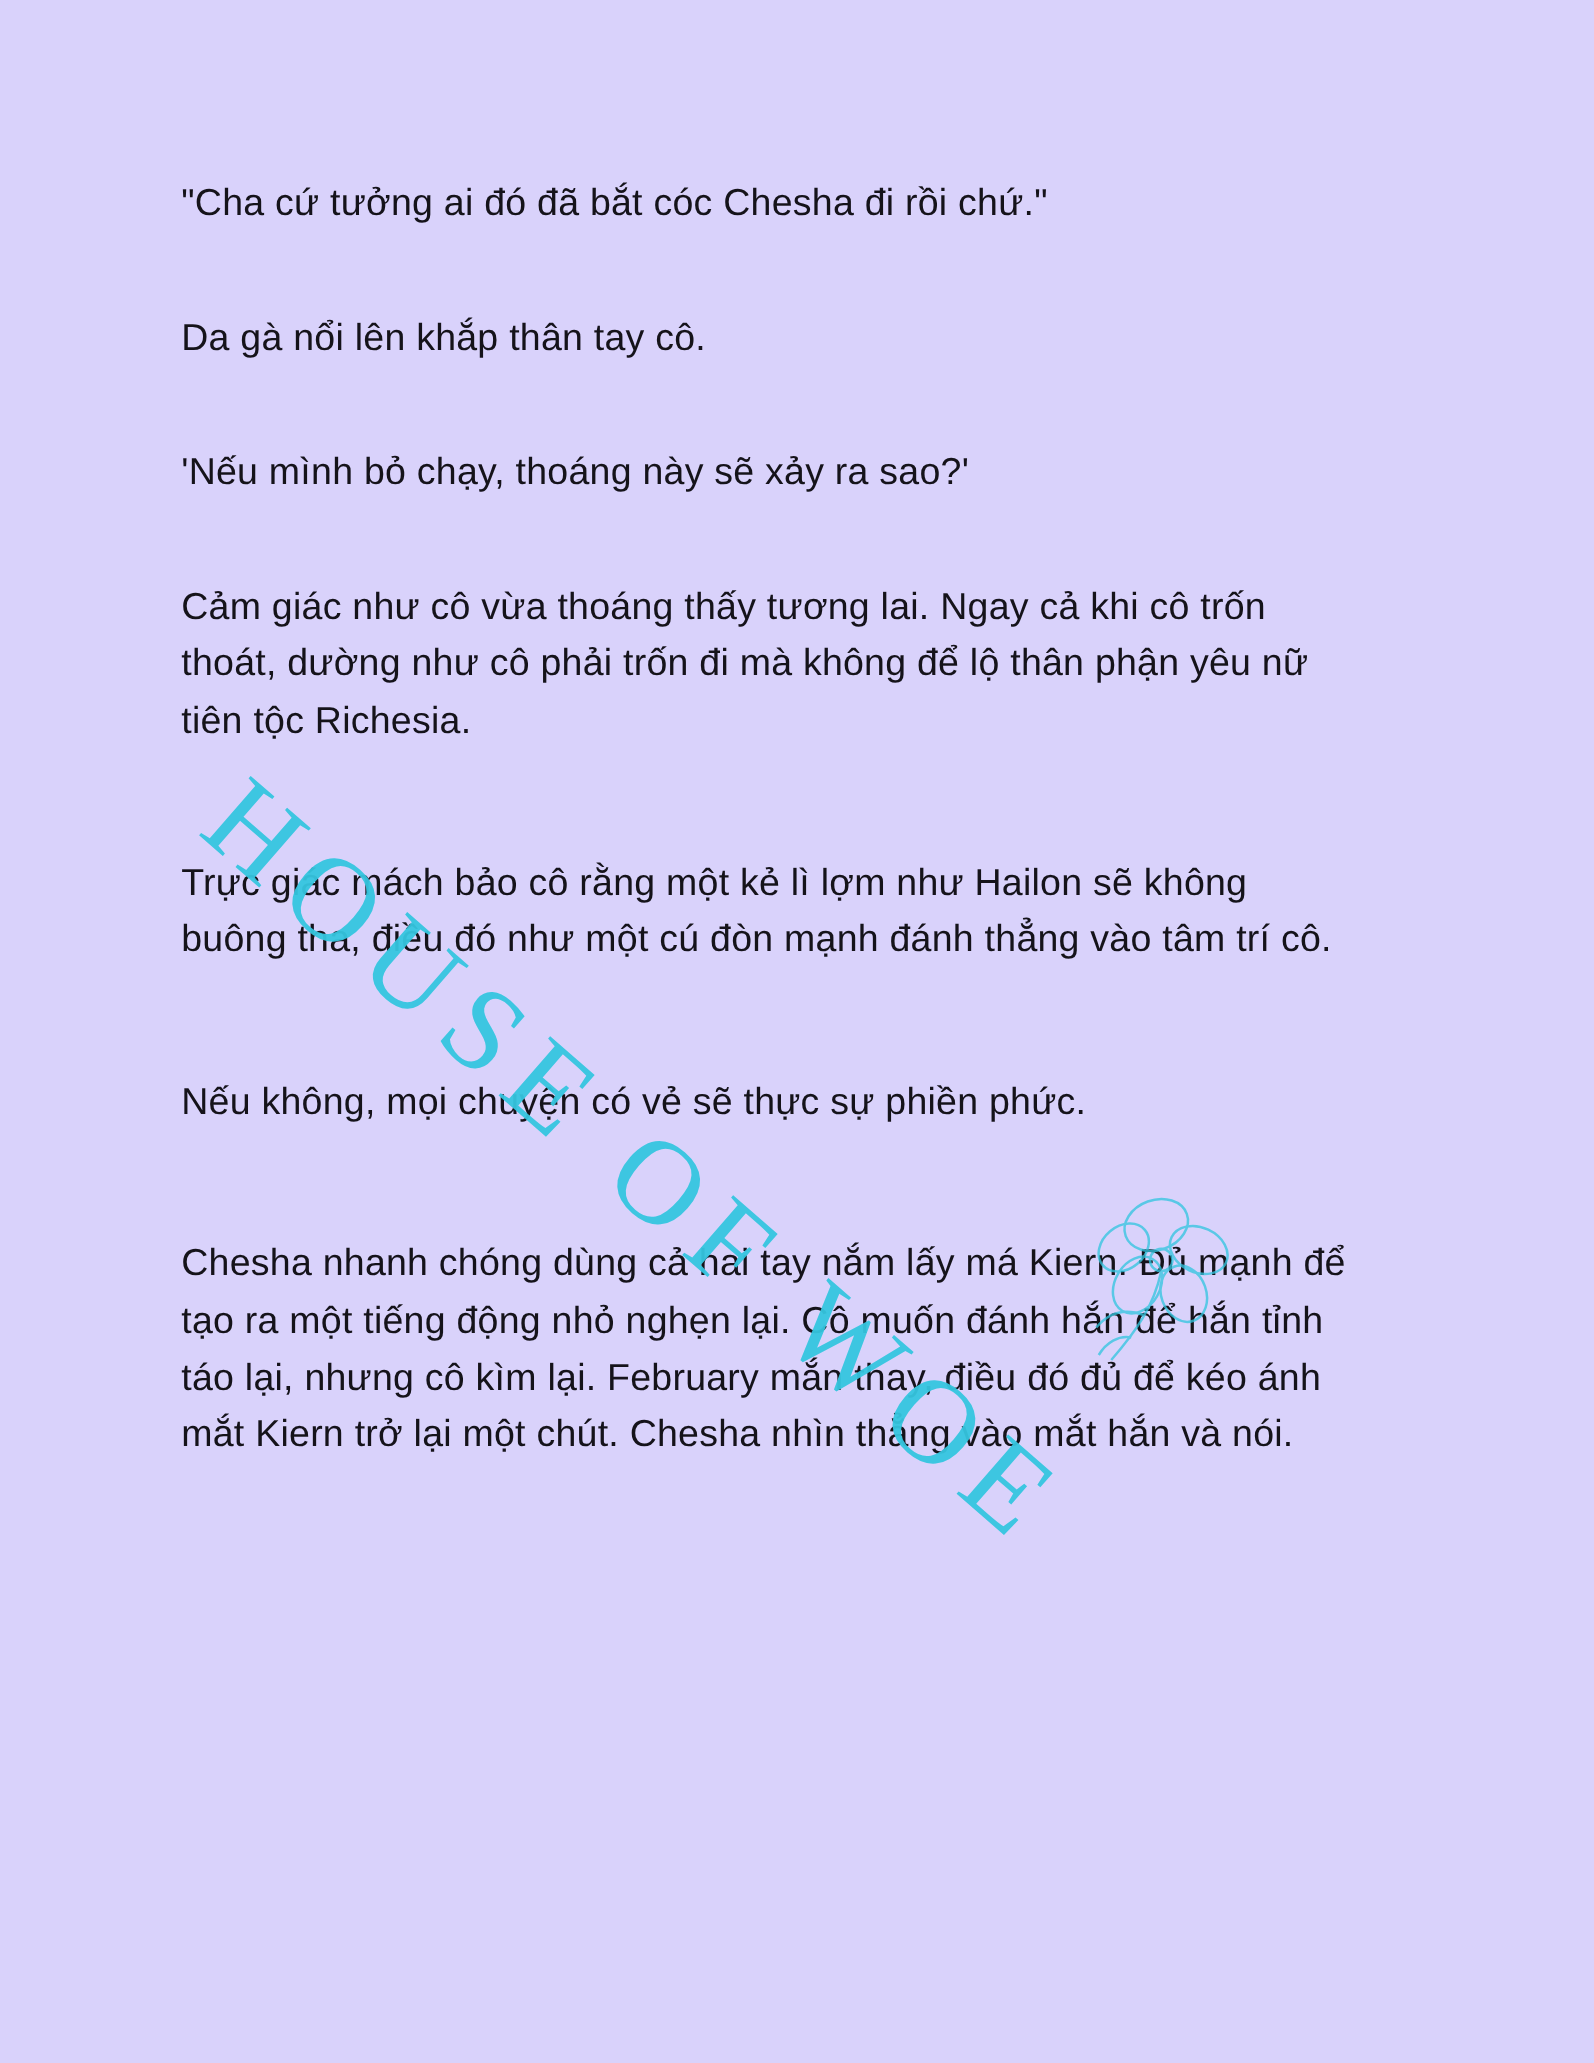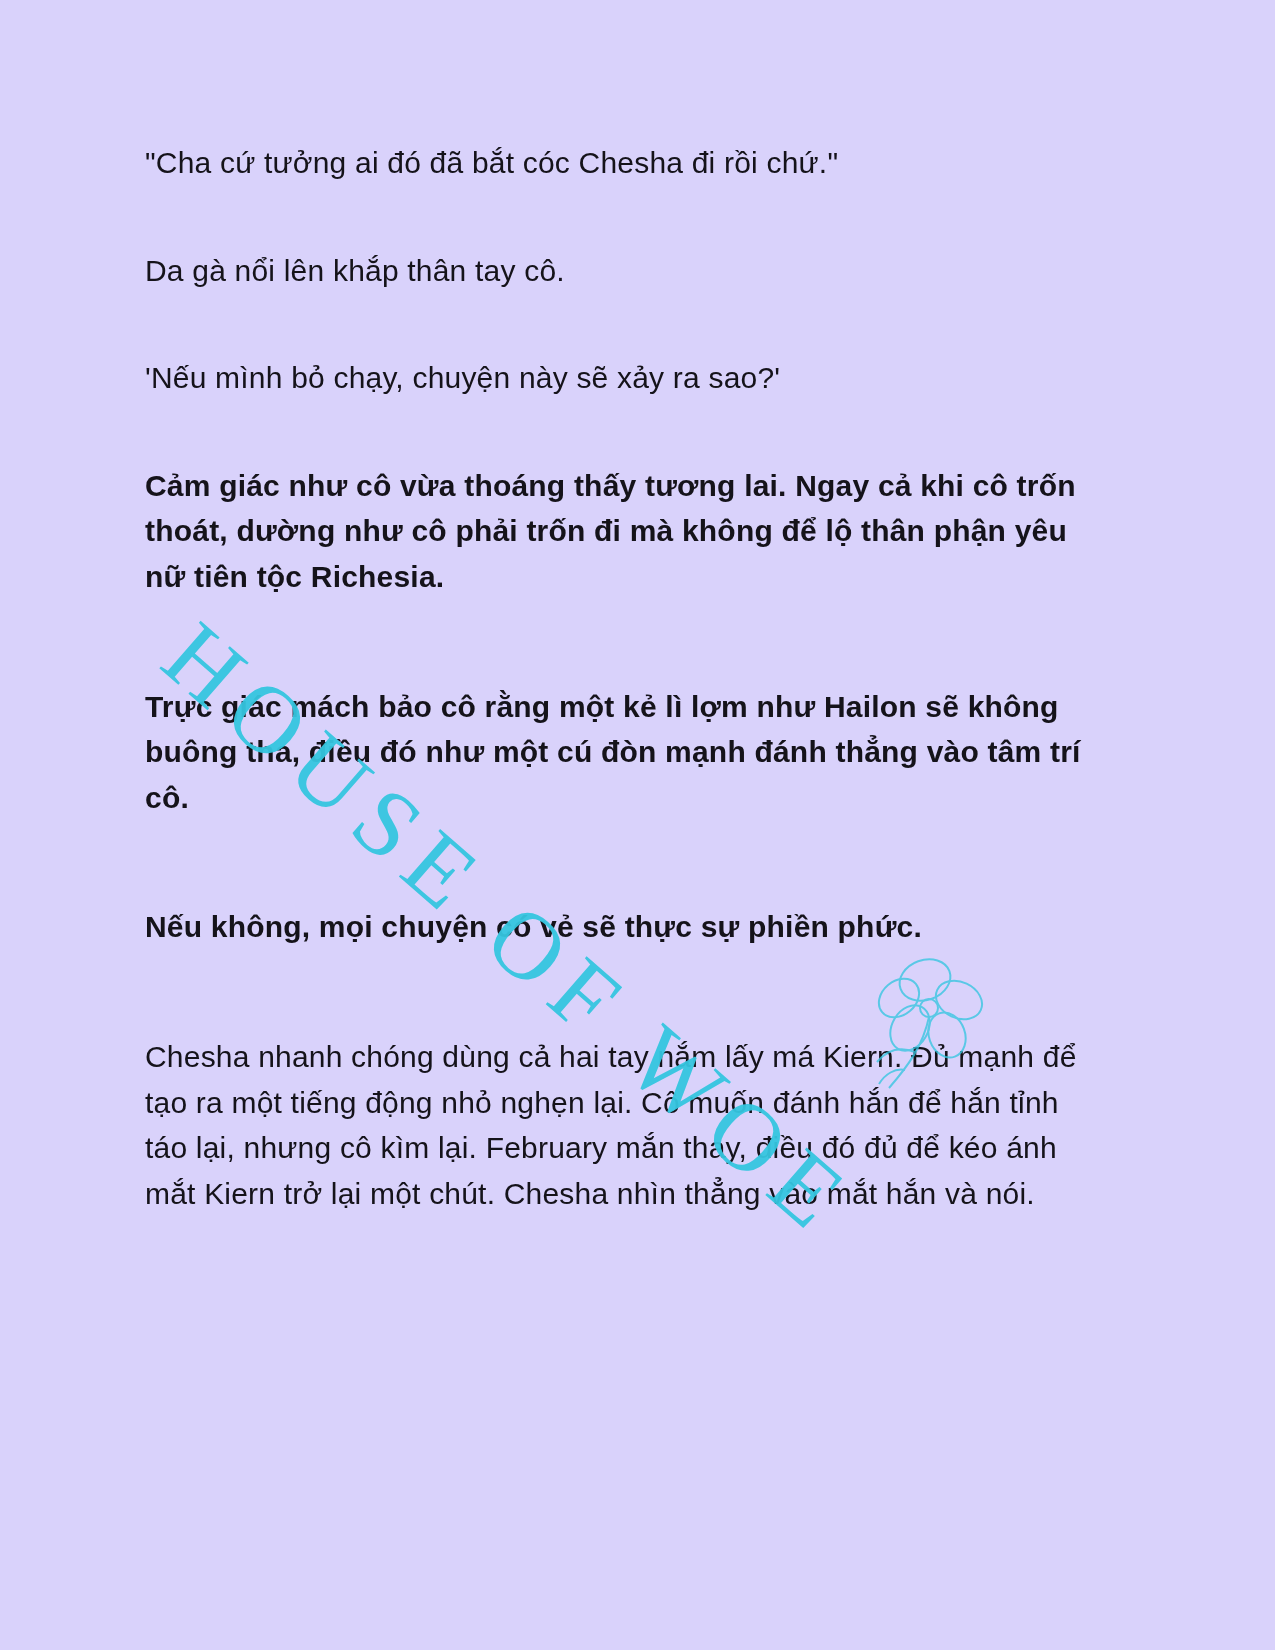--- a/index.html
+++ b/index.html
@@ -29,21 +29,20 @@
     font-size: 30px;
     line-height: 1.52;
     color: #15131a;
     letter-spacing: 0.2px;
     margin: 0 0 62px 0;
     max-width: 940px;
     font-weight: 400;
   }
   .para.gap-big {
     margin-bottom: 84px;
-    font-weight: bold;
   }
   .watermark {
     position: absolute;
     z-index: 3;
     pointer-events: none;
     left: 215px;
     top: 420px;
     width: 760px;
     height: 620px;
   }
@@ -71,21 +70,21 @@
   }
 </style>
 </head>
 <body>
 
 <div class="page">
 
   <div class="content">
     <p class="para">"Cha cứ tưởng ai đó đã bắt cóc Chesha đi rồi chứ."</p>
     <p class="para">Da gà nổi lên khắp thân tay cô.</p>
-    <p class="para">'Nếu mình bỏ chạy, chuyện này sẽ xảy ra sao?'</p>
+    <p class="para">'Nếu mình bỏ chạy, thoáng này sẽ xảy ra sao?'</p>
     <p class="para gap-big">Cảm giác như cô vừa thoáng thấy tương lai. Ngay cả khi cô trốn thoát, dường như cô phải trốn đi mà không để lộ thân phận yêu nữ tiên tộc Richesia.</p>
     <p class="para gap-big">Trực giác mách bảo cô rằng một kẻ lì lợm như Hailon sẽ không buông tha, điều đó như một cú đòn mạnh đánh thẳng vào tâm trí cô.</p>
     <p class="para gap-big">Nếu không, mọi chuyện có vẻ sẽ thực sự phiền phức.</p>
     <p class="para">Chesha nhanh chóng dùng cả hai tay nắm lấy má Kiern. Đủ mạnh để tạo ra một tiếng động nhỏ nghẹn lại. Cô muốn đánh hắn để hắn tỉnh táo lại, nhưng cô kìm lại. February mắn thay, điều đó đủ để kéo ánh mắt Kiern trở lại một chút. Chesha nhìn thẳng vào mắt hắn và nói.</p>
   </div>
 
   <div class="watermark">
     <div class="wm-text">HOUSE OF WOE</div>
     <svg class="wm-flower" viewBox="0 0 150 160">
       <g fill="none" stroke="#35c6e0" stroke-width="2" opacity="0.9">

